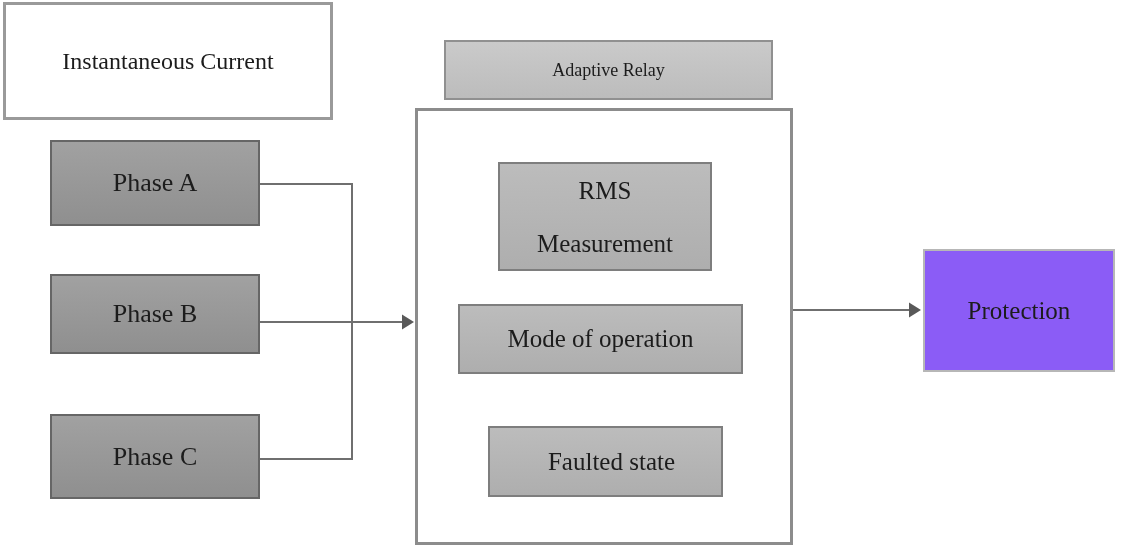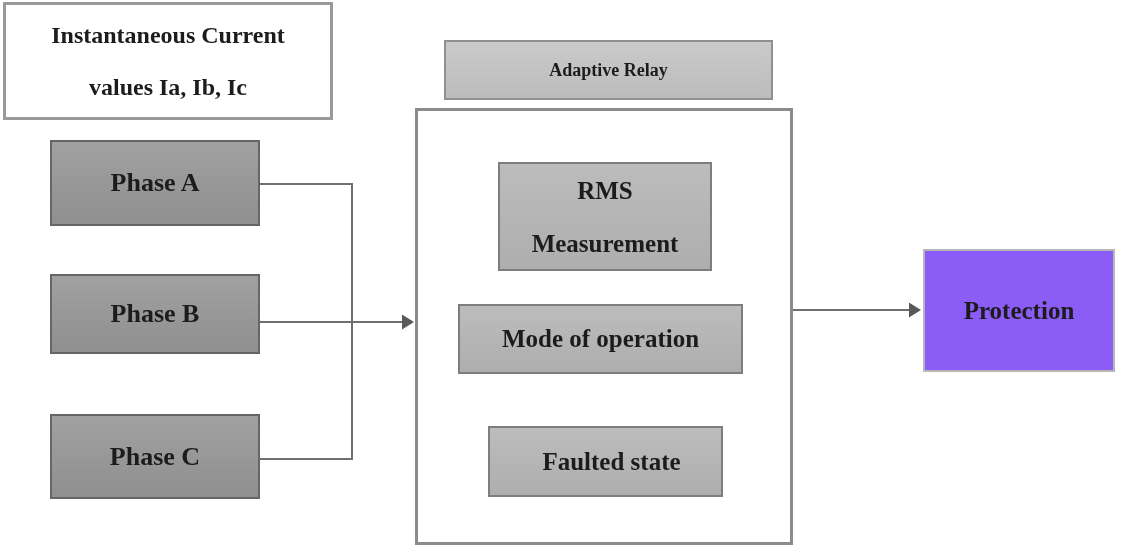--- a/index.html
+++ b/index.html
@@ -85,21 +85,21 @@
     left: 488px; top: 426px;
     width: 235px; height: 71px; padding-left: 12px;
   }
   .output-box {
     left: 923px; top: 249px;
     width: 192px; height: 123px;
     background: #8b5cf6;
     border: 2px solid #b7b7b7;
     line-height: 54px;
   }
-  .txt-line { display: block; font-weight: bold; }
+  .txt-line { display: block; }
 </style>
 </head>
 <body>
 
 <div class="canvas">
 
   <svg class="connectors" viewBox="0 0 1122 552" xmlns="http://www.w3.org/2000/svg">
 
     <path d="M260,184 L352,184" fill="none" stroke="#6f6f6f" stroke-width="2"></path>
 
@@ -115,21 +115,20 @@
 
     <path d="M611,375 L611,412" fill="none" stroke="#6f6f6f" stroke-width="2"></path>
     <polygon points="602,411 620,411 611,425" fill="#595959"></polygon>
 
     <path d="M793,310 L909,310" fill="none" stroke="#6f6f6f" stroke-width="2"></path>
     <polygon points="909,302.5 909,317.5 921,310" fill="#595959"></polygon>
   </svg>
 
   <div class="box input-box">
     <span class="txt-line">Instantaneous Current</span>
-    <span class="txt-line">values Ia, Ib, Ic</span>
   </div>
 
   <div class="box phase phase-a">
     <span class="txt-line">Phase A</span>
   </div>
   <div class="box phase phase-b">
     <span class="txt-line">Phase B</span>
   </div>
   <div class="box phase phase-c">
     <span class="txt-line">Phase C</span>

